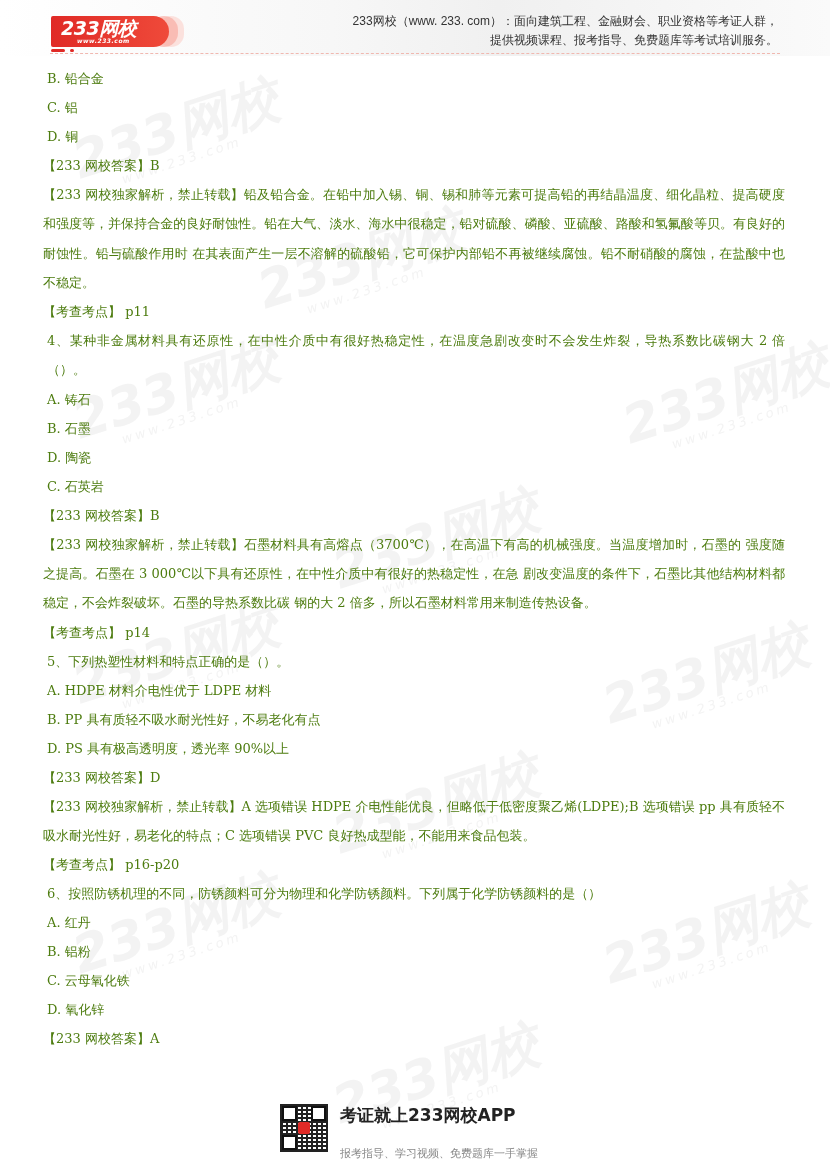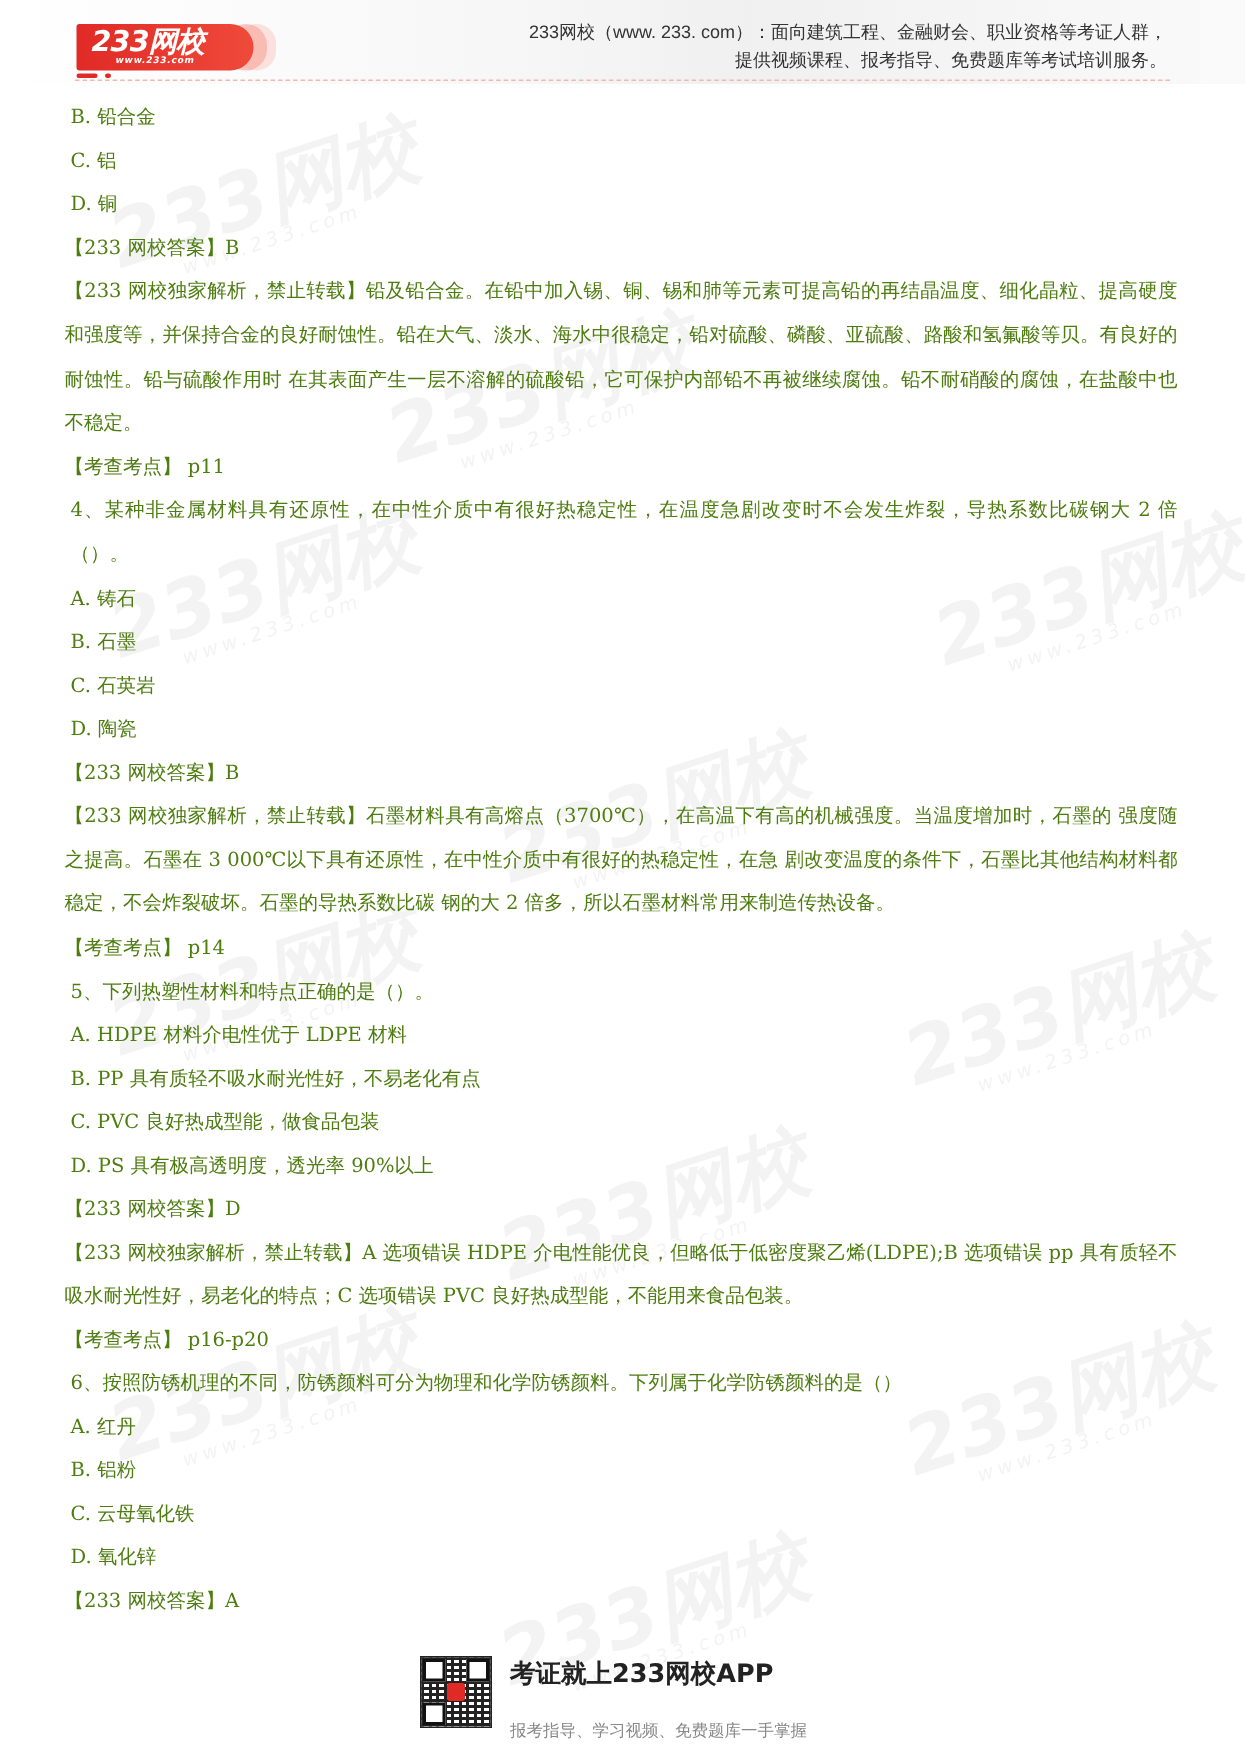--- a/index.html
+++ b/index.html
@@ -119,32 +119,31 @@
     <p>D. 铜</p>
     <p class="bracket">【233 网校答案】B</p>
     <p class="para bracket">【233 网校独家解析，禁止转载】铅及铅合金。在铅中加入锡、铜、锡和肺等元素可提高铅的再结晶温度、细化晶粒、提高硬度和强度等，并保持合金的良好耐蚀性。铅在大气、淡水、海水中很稳定，铅对硫酸、磷酸、亚硫酸、路酸和氢氟酸等贝。有良好的耐蚀性。铅与硫酸作用时 在其表面产生一层不溶解的硫酸铅，它可保护内部铅不再被继续腐蚀。铅不耐硝酸的腐蚀，在盐酸中也不稳定。</p>
     <p class="bracket">【考查考点】 p11</p>
   </section>
 
   <section>
     <p class="para">4、某种非金属材料具有还原性，在中性介质中有很好热稳定性，在温度急剧改变时不会发生炸裂，导热系数比碳钢大 2 倍（）。</p>
     <p>A. 铸石</p>
     <p>B. 石墨</p>
+    <p>D. 陶瓷</p>
     <p>C. 石英岩</p>
-    <p>D. 陶瓷</p>
     <p class="bracket">【233 网校答案】B</p>
     <p class="para bracket">【233 网校独家解析，禁止转载】石墨材料具有高熔点（3700℃），在高温下有高的机械强度。当温度增加时，石墨的 强度随之提高。石墨在 3 000℃以下具有还原性，在中性介质中有很好的热稳定性，在急 剧改变温度的条件下，石墨比其他结构材料都稳定，不会炸裂破坏。石墨的导热系数比碳 钢的大 2 倍多，所以石墨材料常用来制造传热设备。</p>
     <p class="bracket">【考查考点】 p14</p>
   </section>
 
   <section>
     <p>5、下列热塑性材料和特点正确的是（）。</p>
     <p>A. HDPE 材料介电性优于 LDPE 材料</p>
     <p>B. PP 具有质轻不吸水耐光性好，不易老化有点</p>
-    <p>C. PVC 良好热成型能，做食品包装</p>
     <p>D. PS 具有极高透明度，透光率 90%以上</p>
     <p class="bracket">【233 网校答案】D</p>
     <p class="para bracket">【233 网校独家解析，禁止转载】A 选项错误 HDPE 介电性能优良，但略低于低密度聚乙烯(LDPE);B 选项错误 pp 具有质轻不吸水耐光性好，易老化的特点；C 选项错误 PVC 良好热成型能，不能用来食品包装。</p>
     <p class="bracket">【考查考点】 p16-p20</p>
   </section>
 
   <section>
     <p>6、按照防锈机理的不同，防锈颜料可分为物理和化学防锈颜料。下列属于化学防锈颜料的是（）</p>
     <p>A. 红丹</p>
     <p>B. 铝粉</p>

